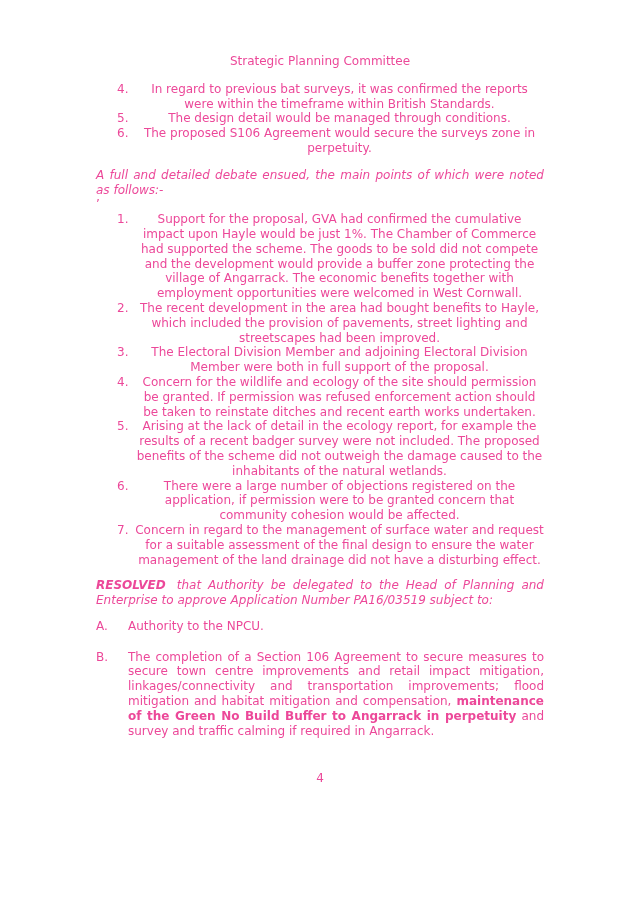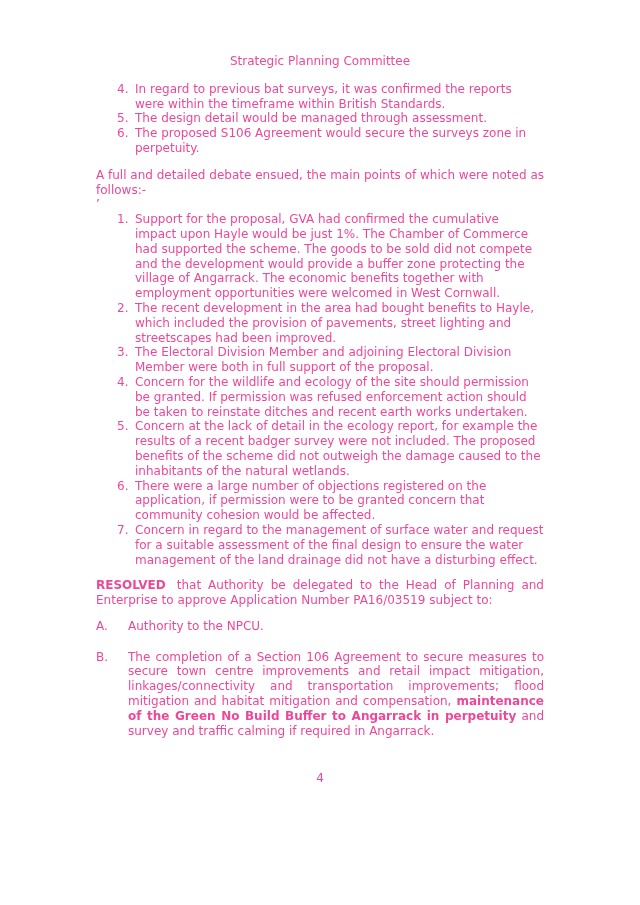--- a/index.html
+++ b/index.html
@@ -26,34 +26,35 @@
   }
   .doc-header {
     text-align: center;
     margin-bottom: 13px;
   }
   .para {
     margin: 0;
   }
   .justify {
     text-align: justify;
+    font-style: italic;
   }
   
   .numlist .li {
     display: flex;
     align-items: flex-start;
   }
   .numlist .num {
     flex: none;
     width: 18px;
     margin-left: 21px;
   }
   .numlist .txt {
     flex: 1;
-    text-align: left;
+    text-align: center;
   }
   .toplist { margin-bottom: 12px; }
   .debatelist { margin-bottom: 11px; }
   .stray-line {
     min-height: 14.8px;
   }
   .arising-para { margin-bottom: 14px; }
   .resolved-para { margin-bottom: 11px; }
   .resolved-label {
     font-weight: bold;
@@ -90,21 +91,21 @@
       <div>Strategic Planning Committee</div>
     </div>
 
     <div class="numlist toplist">
       <div class="li">
         <span class="num">4.</span>
         <span class="txt">In regard to previous bat surveys, it was confirmed the reports were within the timeframe within British Standards.</span>
       </div>
       <div class="li">
         <span class="num">5.</span>
-        <span class="txt">The design detail would be managed through assessment.</span>
+        <span class="txt">The design detail would be managed through conditions.</span>
       </div>
       <div class="li">
         <span class="num">6.</span>
         <span class="txt">The proposed S106 Agreement would secure the surveys zone in perpetuity.</span>
       </div>
     </div>
 
     <p class="para justify">A full and detailed debate ensued, the main points of which were noted as follows:-</p>
 
     <div class="stray-line">’</div>
@@ -121,21 +122,21 @@
       <div class="li">
         <span class="num">3.</span>
         <span class="txt">The Electoral Division Member and adjoining Electoral Division Member were both in full support of the proposal.</span>
       </div>
       <div class="li">
         <span class="num">4.</span>
         <span class="txt">Concern for the wildlife and ecology of the site should permission be granted.  If permission was refused enforcement action should be taken to reinstate ditches and recent earth works undertaken.</span>
       </div>
       <div class="li">
         <span class="num">5.</span>
-        <span class="txt">Concern at the lack of detail in the ecology report, for example the results of a recent badger survey were not included.  The proposed benefits of the scheme did not outweigh the damage caused to the inhabitants of the natural wetlands.</span>
+        <span class="txt">Arising at the lack of detail in the ecology report, for example the results of a recent badger survey were not included.  The proposed benefits of the scheme did not outweigh the damage caused to the inhabitants of the natural wetlands.</span>
       </div>
       <div class="li">
         <span class="num">6.</span>
         <span class="txt">There were a large number of objections registered on the application, if permission were to be granted concern that community cohesion would be affected.</span>
       </div>
       <div class="li">
         <span class="num">7.</span>
         <span class="txt">Concern in regard to the management of surface water and request for a suitable assessment of the final design to ensure the water management of the land drainage did not have a disturbing effect.</span>
       </div>
     </div>

